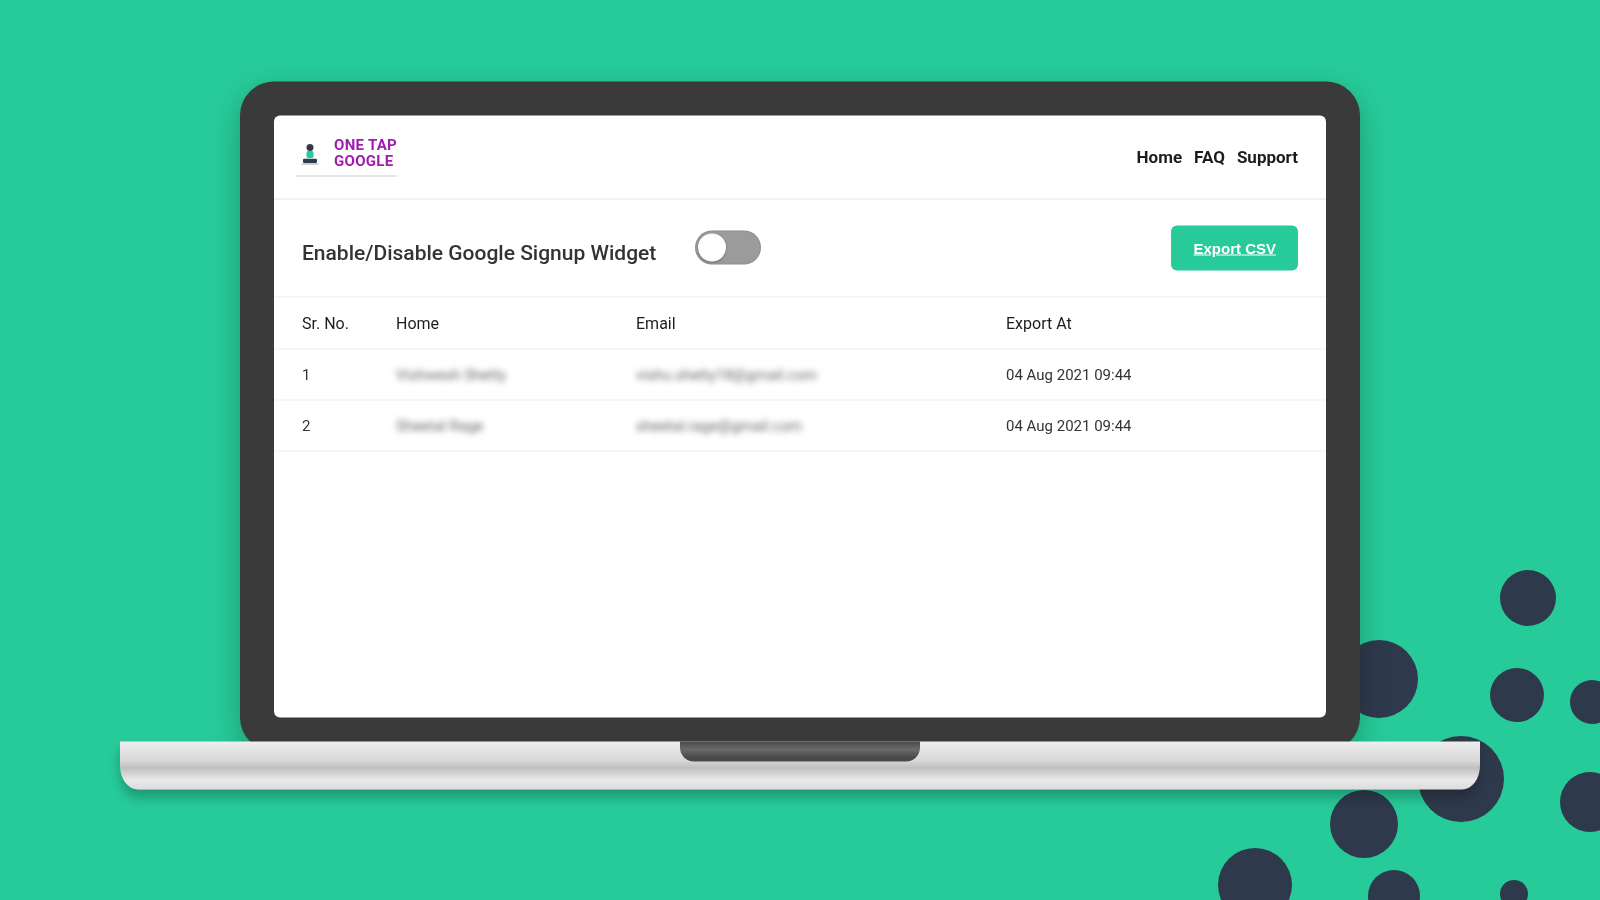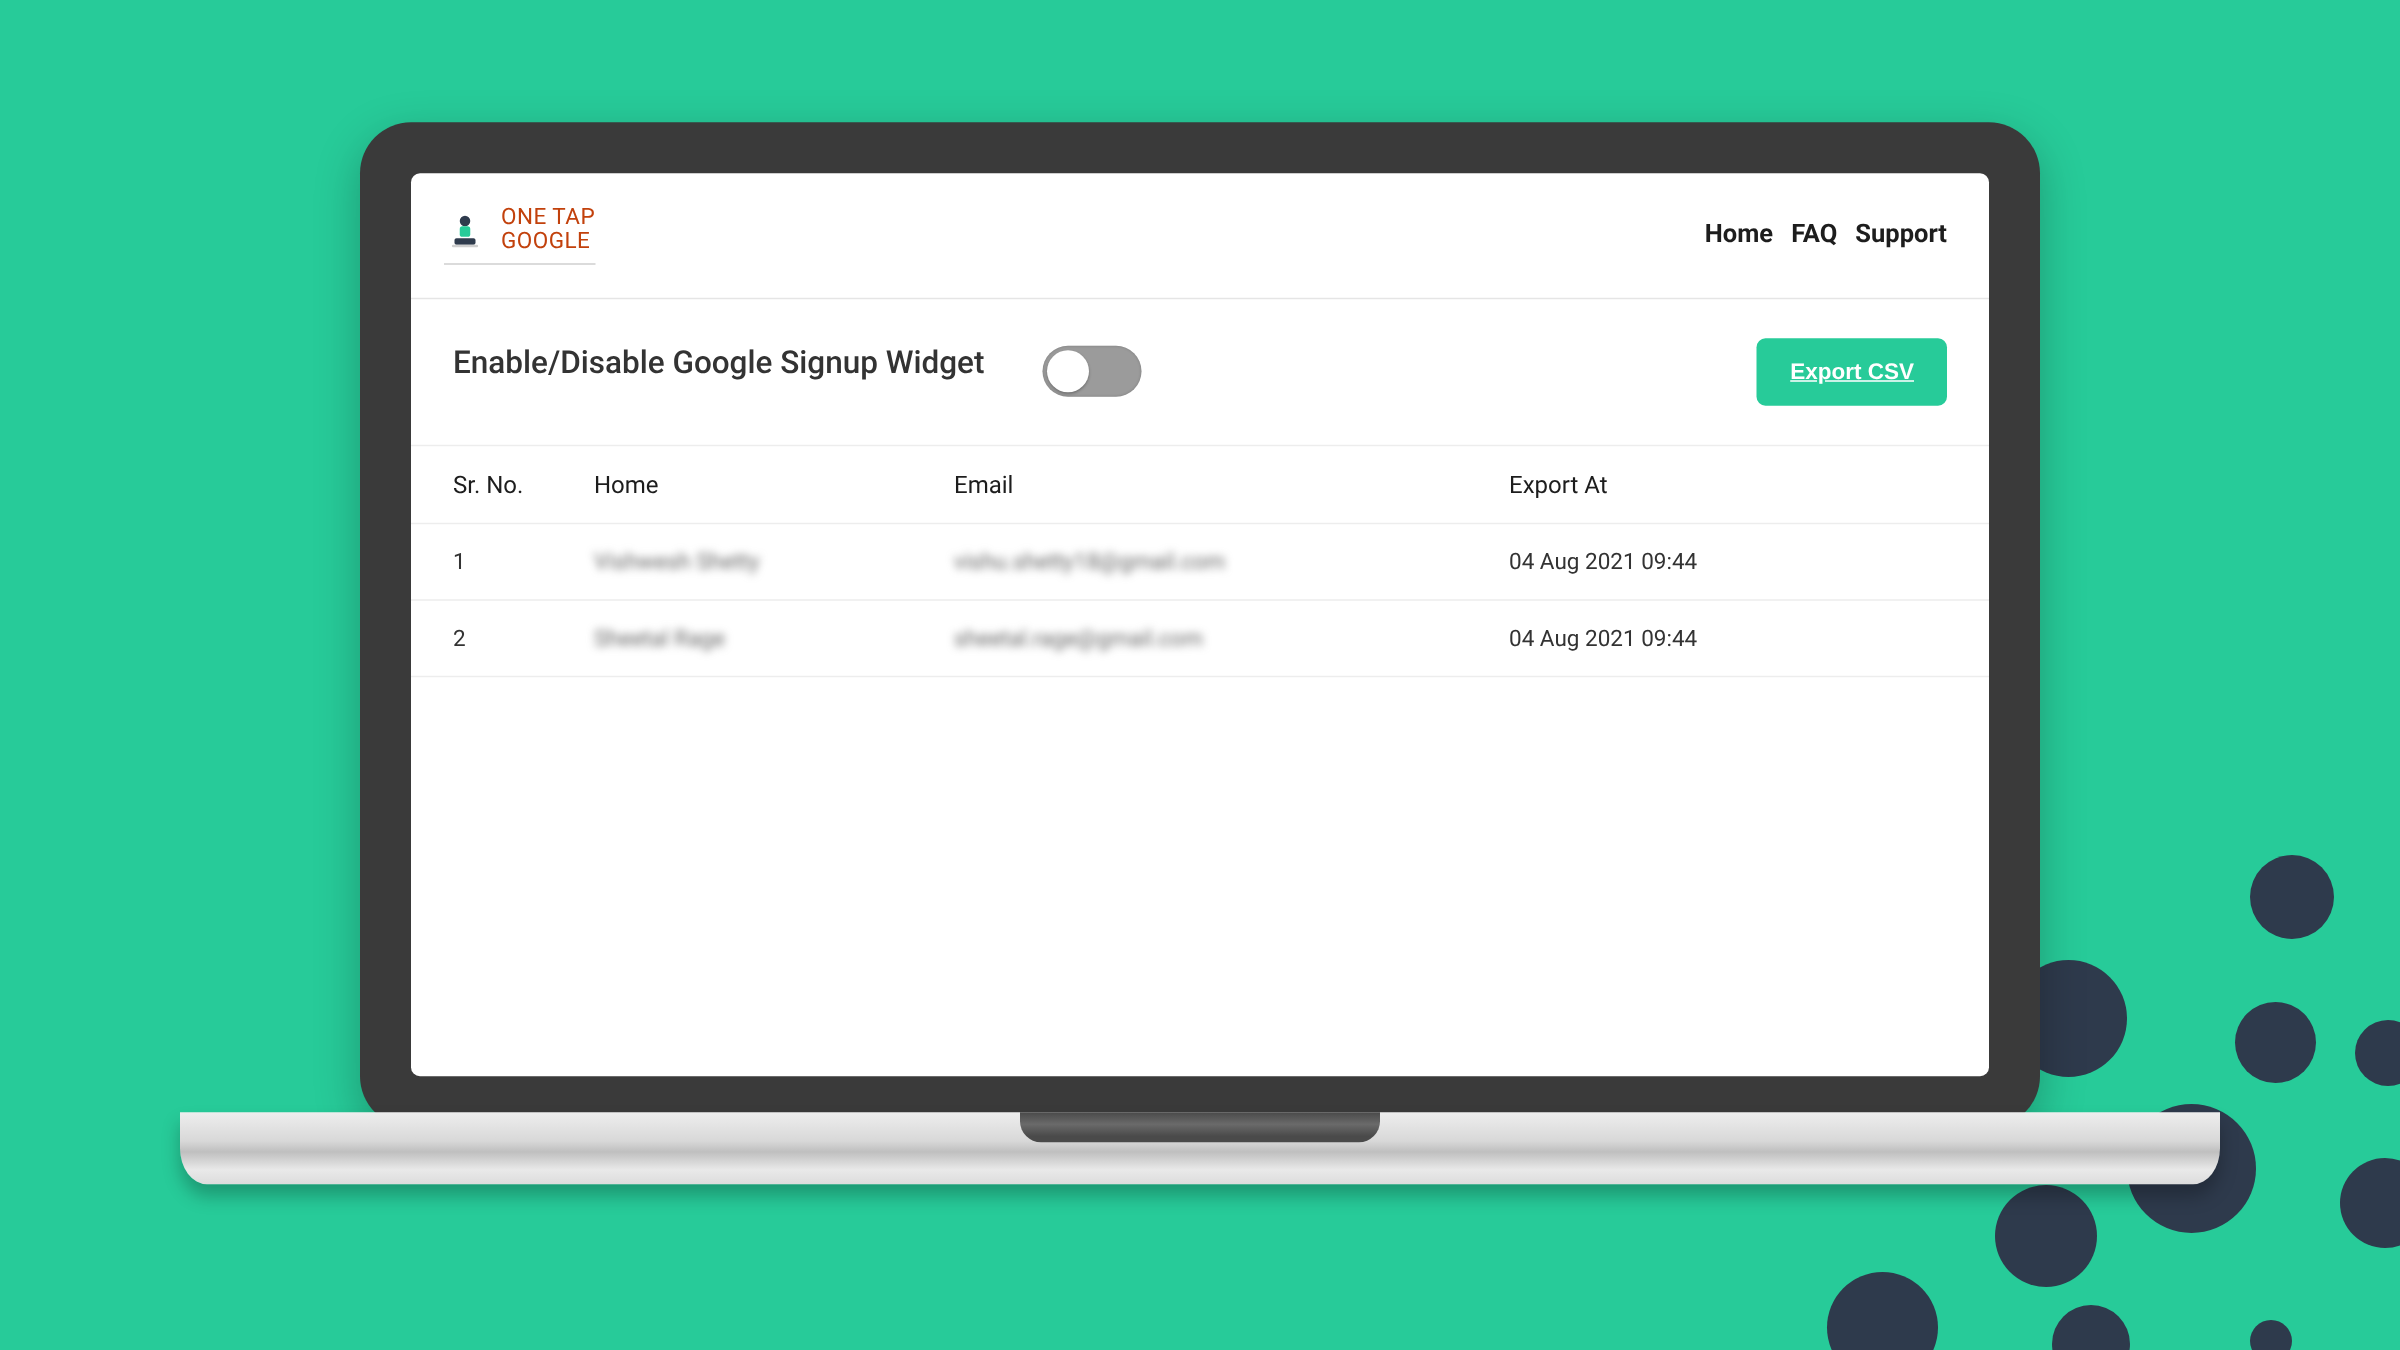--- a/index.html
+++ b/index.html
@@ -69,24 +69,24 @@
     align-items: center;
     gap: 10px;
   }
   .logo-mark {
     width: 28px;
     height: 28px;
     position: relative;
   }
   .logo-mark svg { width: 100%; height: 100%; }
   .logo-text {
-    font-weight: 400;
+    font-weight: 700;
     font-size: 15px;
     line-height: 1.05;
-    color: #c2410c;
+    color: #a21caf;
     letter-spacing: 0.3px;
   }
   .logo-text .line { display: block; }
   .logo-underline {
     border-bottom: 1px solid #cfcfcf;
     padding-bottom: 6px;
   }
   .nav {
     display: flex;
     gap: 12px;
@@ -100,21 +100,21 @@
 
   .controls-row {
     display: flex;
     align-items: center;
     justify-content: space-between;
     padding: 26px 28px 26px 28px;
     border-bottom: 1px solid #ededed;
   }
   .toggle-group {
     display: flex;
-    align-items: flex-start;
+    align-items: flex-end;
     gap: 39px;
   }
   .toggle-label {
     font-size: 21px;
     font-weight: 500;
     color: #333;
   }
   .toggle {
     width: 66px;
     height: 34px;

